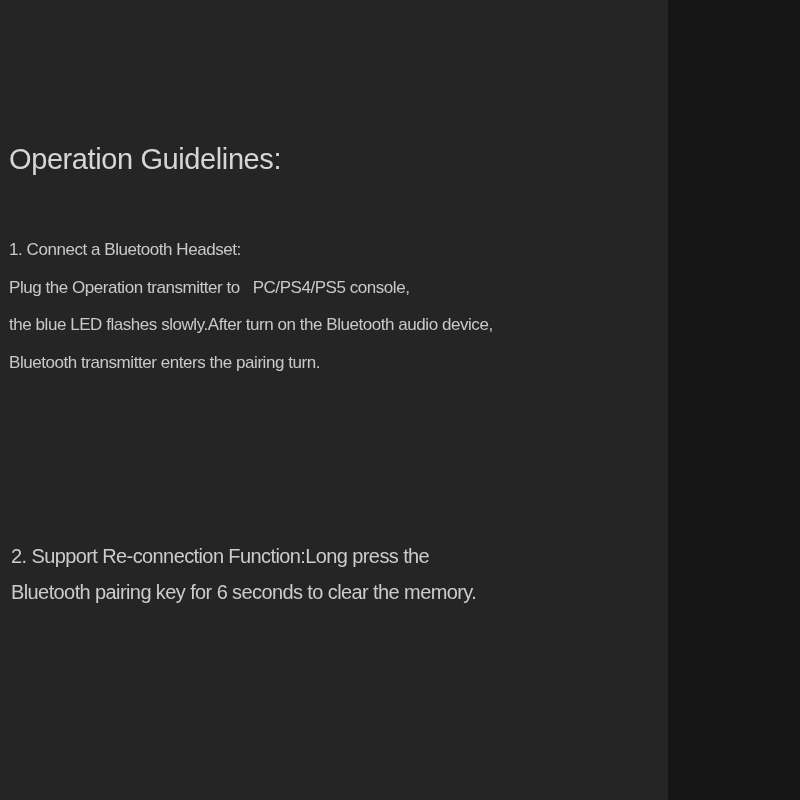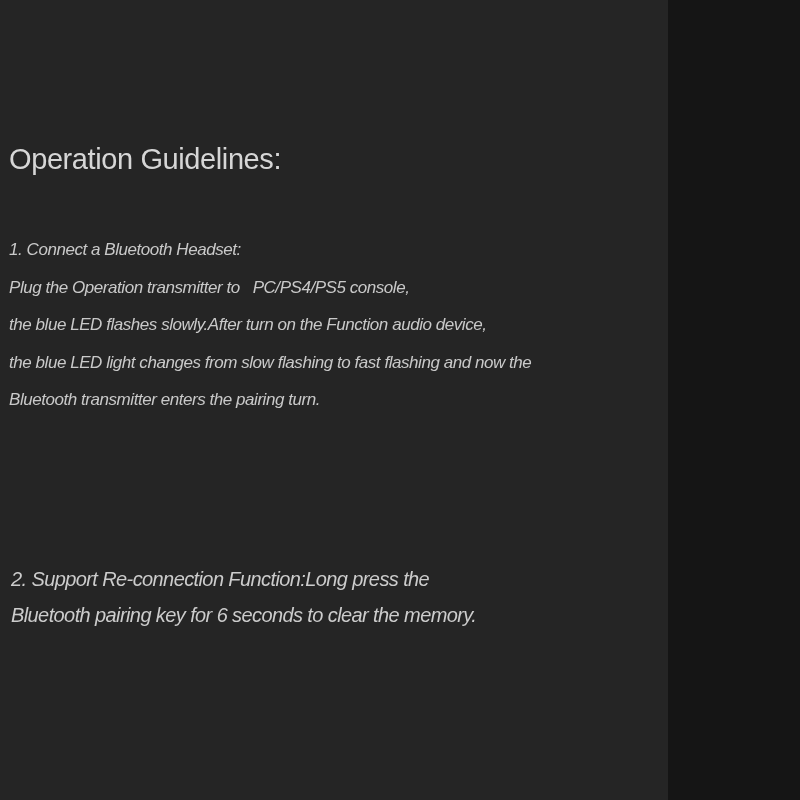--- a/index.html
+++ b/index.html
@@ -32,43 +32,41 @@
     left: 9px;
     top: 231px;
     color: #c9c9c9;
     font-size: 17px;
     line-height: 37.5px;
     letter-spacing: -0.45px;
   }
   .section2 {
     position: absolute;
     left: 11px;
-    top: 561px;
+    top: 538px;
     color: #cccccc;
     font-size: 20px;
     line-height: 36px;
     letter-spacing: -0.6px;
   }
   .line {
     white-space: pre;
-    font-style: italic;
   }
 </style>
 </head>
 <body>
 
 <div class="canvas">
 
   <h1 class="heading">Operation Guidelines:</h1>
 
   <div class="section1">
     <div class="line">1. Connect a Bluetooth Headset:</div>
     <div class="line">Plug the Operation transmitter to   PC/PS4/PS5 console,</div>
-    <div class="line">the blue LED flashes slowly.After turn on the Function audio device,</div>
-    <div class="line">the blue LED light changes from slow flashing to fast flashing and now the</div>
+    <div class="line">the blue LED flashes slowly.After turn on the Bluetooth audio device,</div>
     <div class="line">Bluetooth transmitter enters the pairing turn.</div>
   </div>
 
   <div class="section2">
     <div class="line">2. Support Re-connection Function:Long press the</div>
     <div class="line">Bluetooth pairing key for 6 seconds to clear the memory.</div>
   </div>
 
 </div>
 

